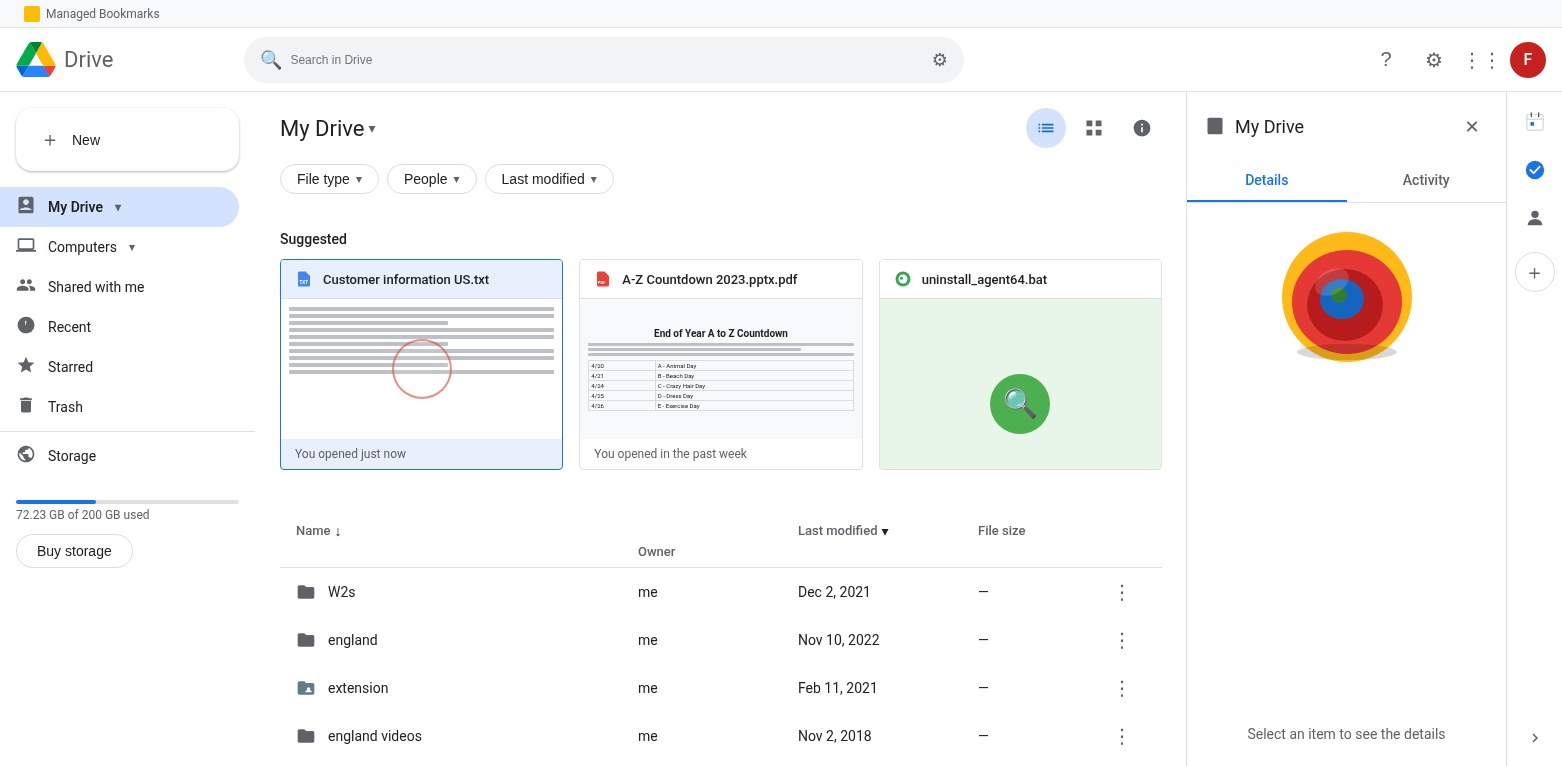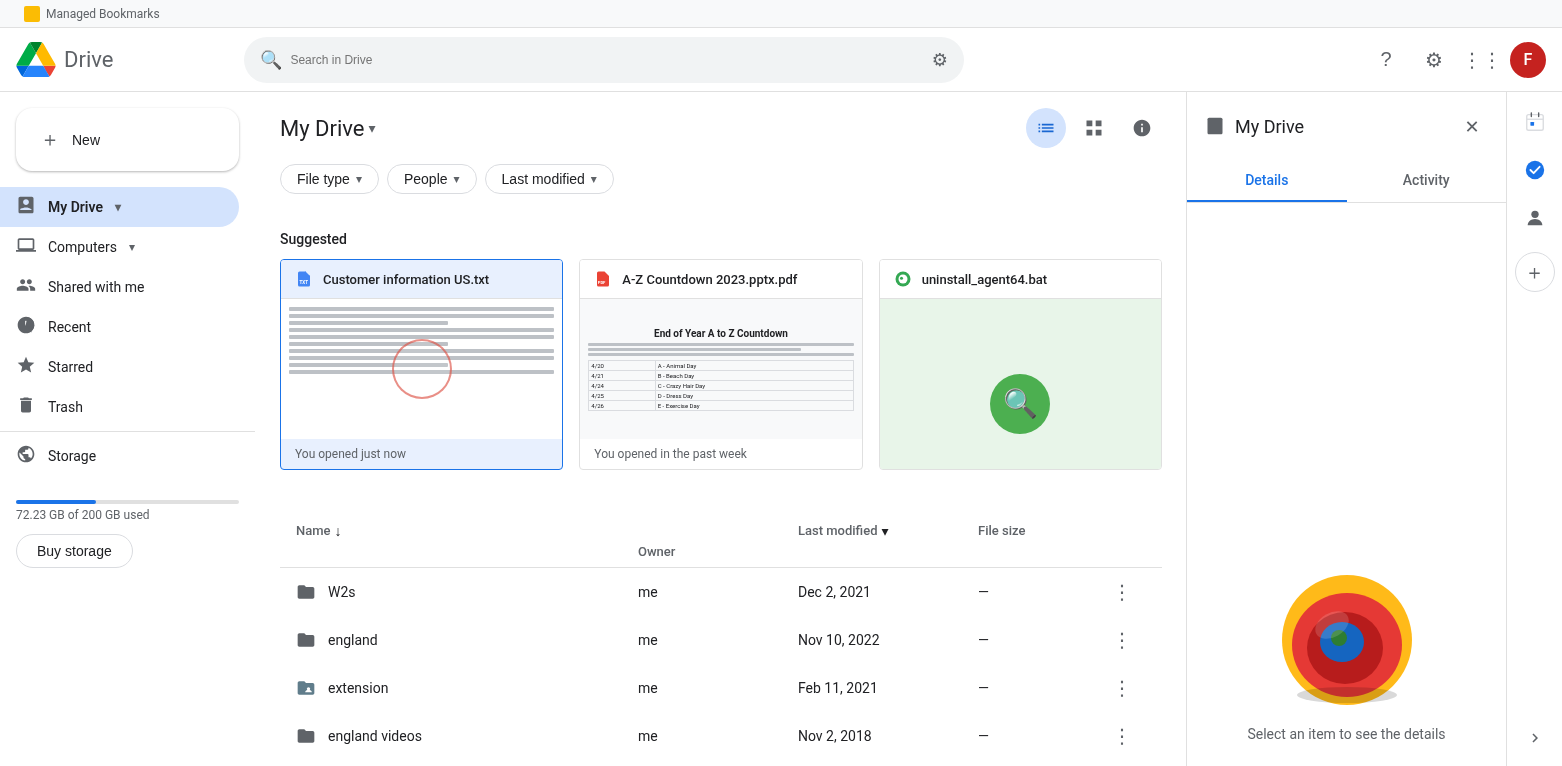--- a/index.html
+++ b/index.html
@@ -94,21 +94,21 @@
 
     
     .right-panel { width: 320px; flex-shrink: 0; border-left: 1px solid #e0e0e0; display: flex; flex-direction: column; }
     .panel-header { display: flex; align-items: center; padding: 16px; gap: 8px; }
     .panel-drive-icon { width: 24px; height: 24px; color: #5f6368; display: flex; align-items: center; justify-content: center; font-size: 18px; }
     .panel-title { font-size: 18px; color: #202124; flex: 1; }
     .panel-close { width: 36px; height: 36px; border-radius: 50%; display: flex; align-items: center; justify-content: center; cursor: pointer; color: #5f6368; font-size: 18px; }
     .panel-tabs { display: flex; border-bottom: 1px solid #e0e0e0; }
     .panel-tab { flex: 1; text-align: center; padding: 12px 0; font-size: 14px; cursor: pointer; color: #5f6368; font-weight: 500; }
     .panel-tab.active { color: #1a73e8; border-bottom: 2px solid #1a73e8; }
-    .panel-content { flex: 1; display: flex; flex-direction: column; align-items: center; justify-content: flex-end; padding: 24px; }
+    .panel-content { flex: 1; display: flex; flex-direction: column; align-items: center; justify-content: space-between; padding: 24px; }
     .panel-illustration { width: 140px; height: 140px; margin-bottom: 16px; position: relative; }
     .panel-select-text { font-size: 14px; color: #5f6368; text-align: center; }
 
     
     .right-sidebar { width: 56px; background: #fff; border-left: 1px solid #e0e0e0; display: flex; flex-direction: column; align-items: center; padding: 8px 0; gap: 4px; }
     .sidebar-icon-btn { width: 40px; height: 40px; border-radius: 50%; display: flex; align-items: center; justify-content: center; cursor: pointer; color: #5f6368; font-size: 20px; margin: 2px 0; }
     .sidebar-add-btn { width: 40px; height: 40px; border-radius: 50%; border: 1px solid #dadce0; display: flex; align-items: center; justify-content: center; cursor: pointer; font-size: 20px; color: #5f6368; margin-top: 8px; }
     .expand-btn { margin-top: auto; width: 24px; height: 24px; cursor: pointer; color: #5f6368; display: flex; align-items: center; justify-content: center; margin-bottom: 8px; }
 
     

